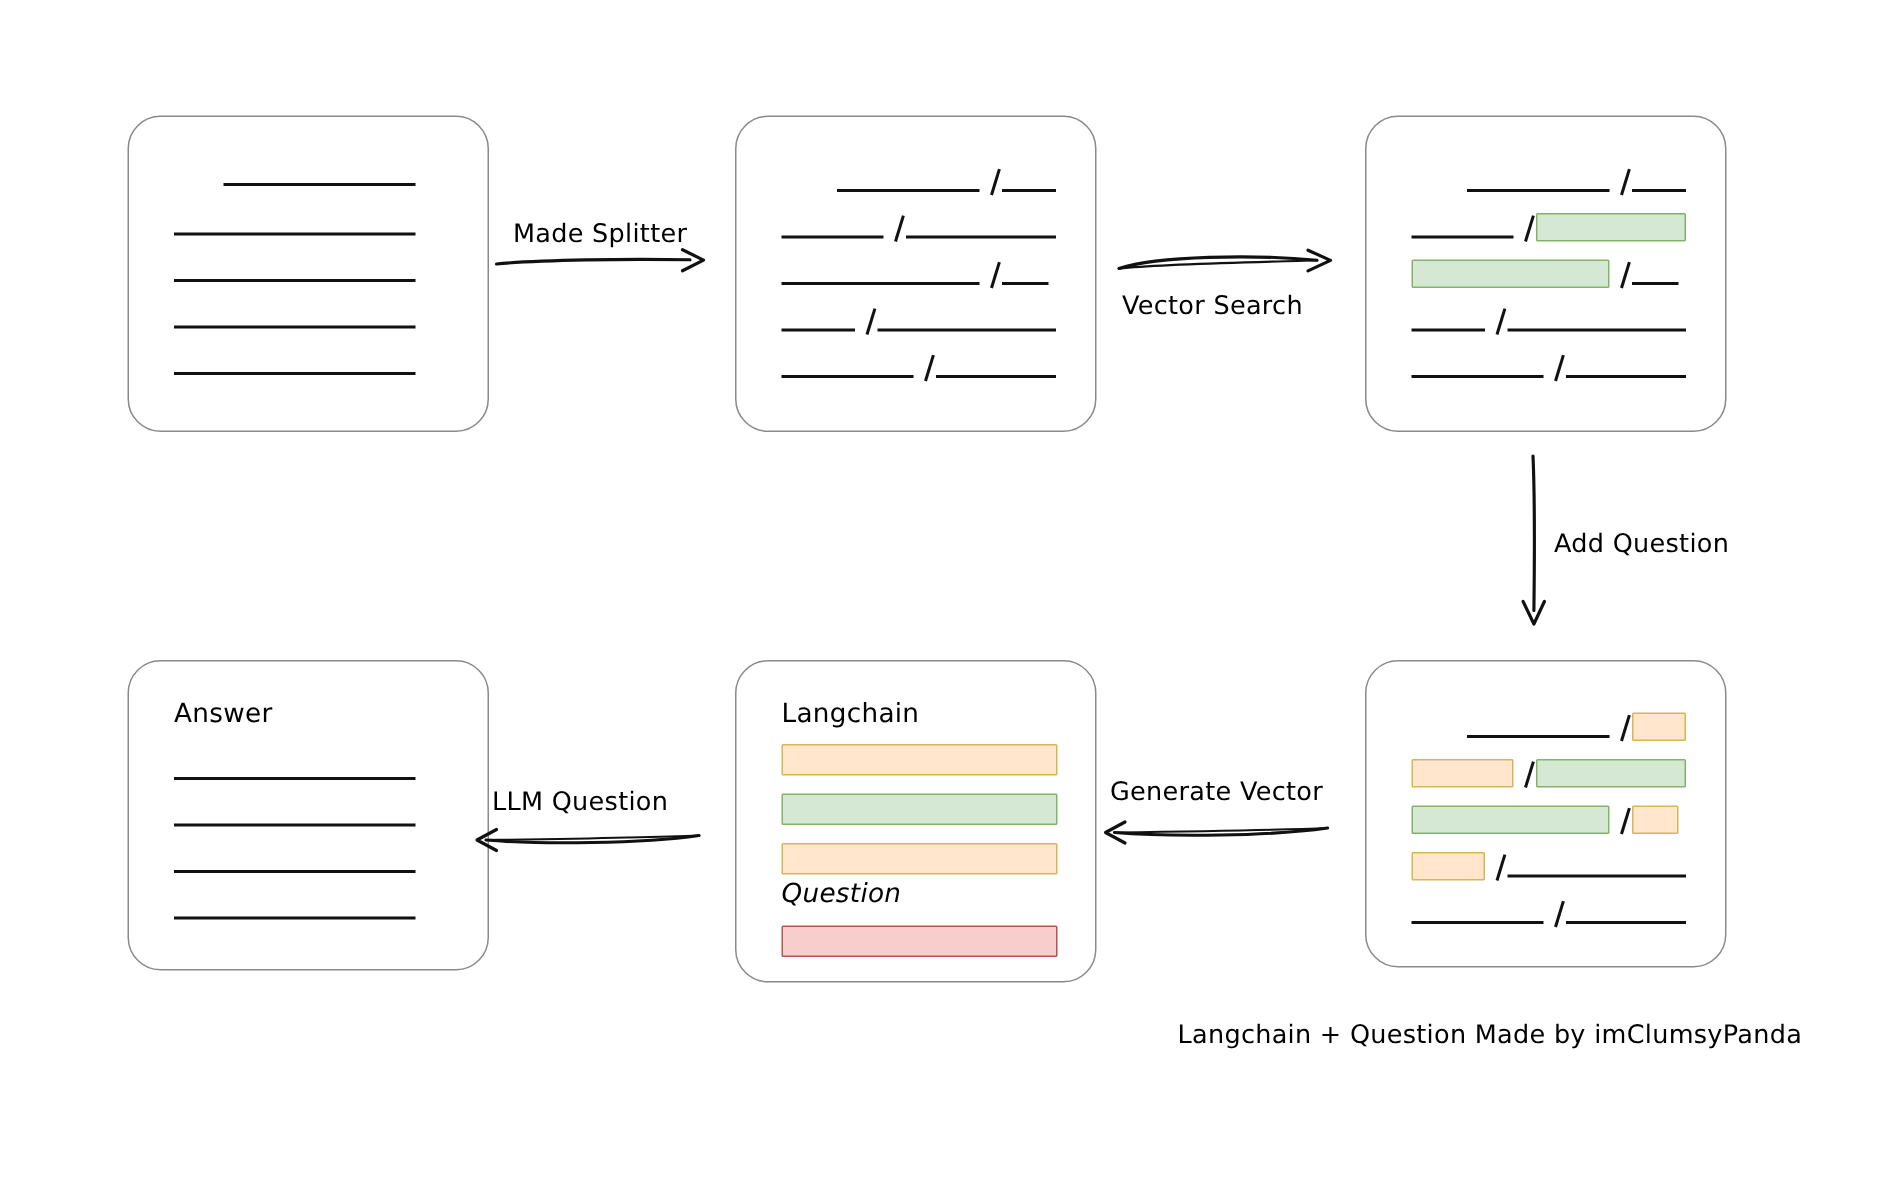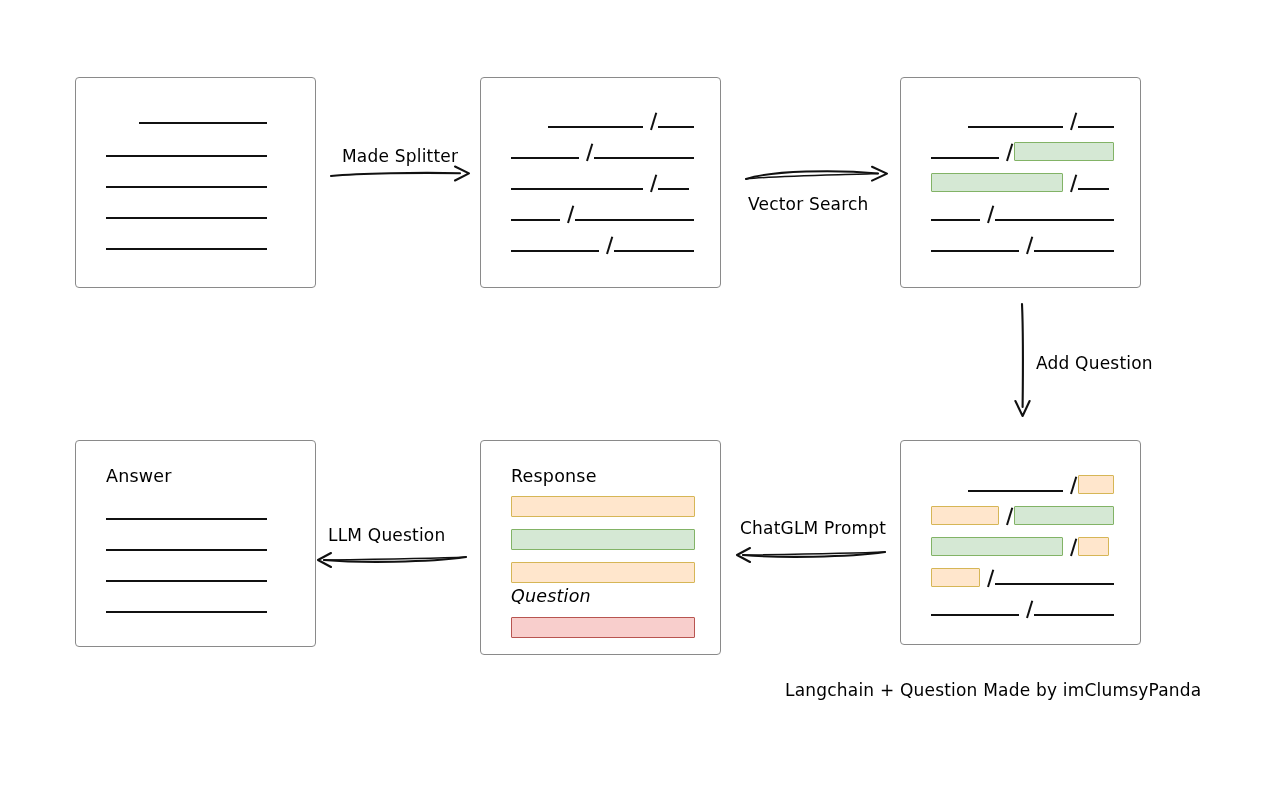--- a/index.html
+++ b/index.html
@@ -14,22 +14,23 @@
     overflow: hidden;
     font-family: "DejaVu Sans", sans-serif;
     color: #000000;
   }
 
   
   .card {
     position: absolute;
     box-sizing: border-box;
     border: 1.3px solid #8a8a8a;
-    border-radius: 4px;
+    border-radius: 22px;
     background: #ffffff;
+    margin-left: 10px;
   }
 
   .card-inner {
     position: absolute;
     left: 30px;
     right: 26px;
     top: 0;
     bottom: 0;
   }
 
@@ -246,21 +247,21 @@
       <div class="seg" style="width:48%"></div>
       <div class="slash"></div>
       <div class="seg" style="width:44%"></div>
     </div>
 
   </div>
 </div>
 
 <div class="card" style="left:480px; top:440px; width:241px; height:215px;">
 
-  <div class="card-label" style="left:30px; top:25px;">Response</div>
+  <div class="card-label" style="left:30px; top:25px;">Langchain</div>
 
   <div class="bar yellow" style="left:30px; width:184px; top:55px;"></div>
   <div class="bar green" style="left:30px; width:184px; top:88px;"></div>
   <div class="bar yellow" style="left:30px; width:184px; top:121px;"></div>
 
   <div class="card-label" style="left:30px; top:145px;font-style:italic;">Question</div>
 
   <div class="bar red" style="left:30px; width:184px; top:176px;"></div>
 </div>
 
@@ -294,21 +295,21 @@
 </div>
 
 <div class="edge-label" style="left:1036px; top:353px;">Add Question</div>
 <div class="edge" style="left:1008px; top:303px;">
   <svg width="28" height="118" viewBox="0 0 28 118">
     <path d="M14,1 C15.4,32 15,72 14.6,104" fill="none" stroke="#111" stroke-width="2.1" stroke-linecap="round"></path>
     <path d="M7.4,98 L14.6,113 L21.6,98" fill="none" stroke="#111" stroke-width="2.1" stroke-linejoin="round" stroke-linecap="round"></path>
   </svg>
 </div>
 
-<div class="edge-label" style="left:740px; top:518px;">ChatGLM Prompt</div>
+<div class="edge-label" style="left:740px; top:518px;">Generate Vector</div>
 <div class="edge" style="left:735px; top:543px;">
   <svg width="152" height="26" viewBox="0 0 152 26">
     <path d="M150,9 C112,14.5 44,15 8,12" fill="none" stroke="#111" stroke-width="2.1" stroke-linecap="round"></path>
     <path d="M150,9 C116,10.5 44,11.5 8,12" fill="none" stroke="#111" stroke-width="1.4" stroke-linecap="round"></path>
     <path d="M15,5 L2,12 L15,19" fill="none" stroke="#111" stroke-width="2.1" stroke-linejoin="round" stroke-linecap="round"></path>
   </svg>
 </div>
 
 <div class="edge-label" style="left:328px; top:525px;">LLM Question</div>
 <div class="edge" style="left:316px; top:548px;">

